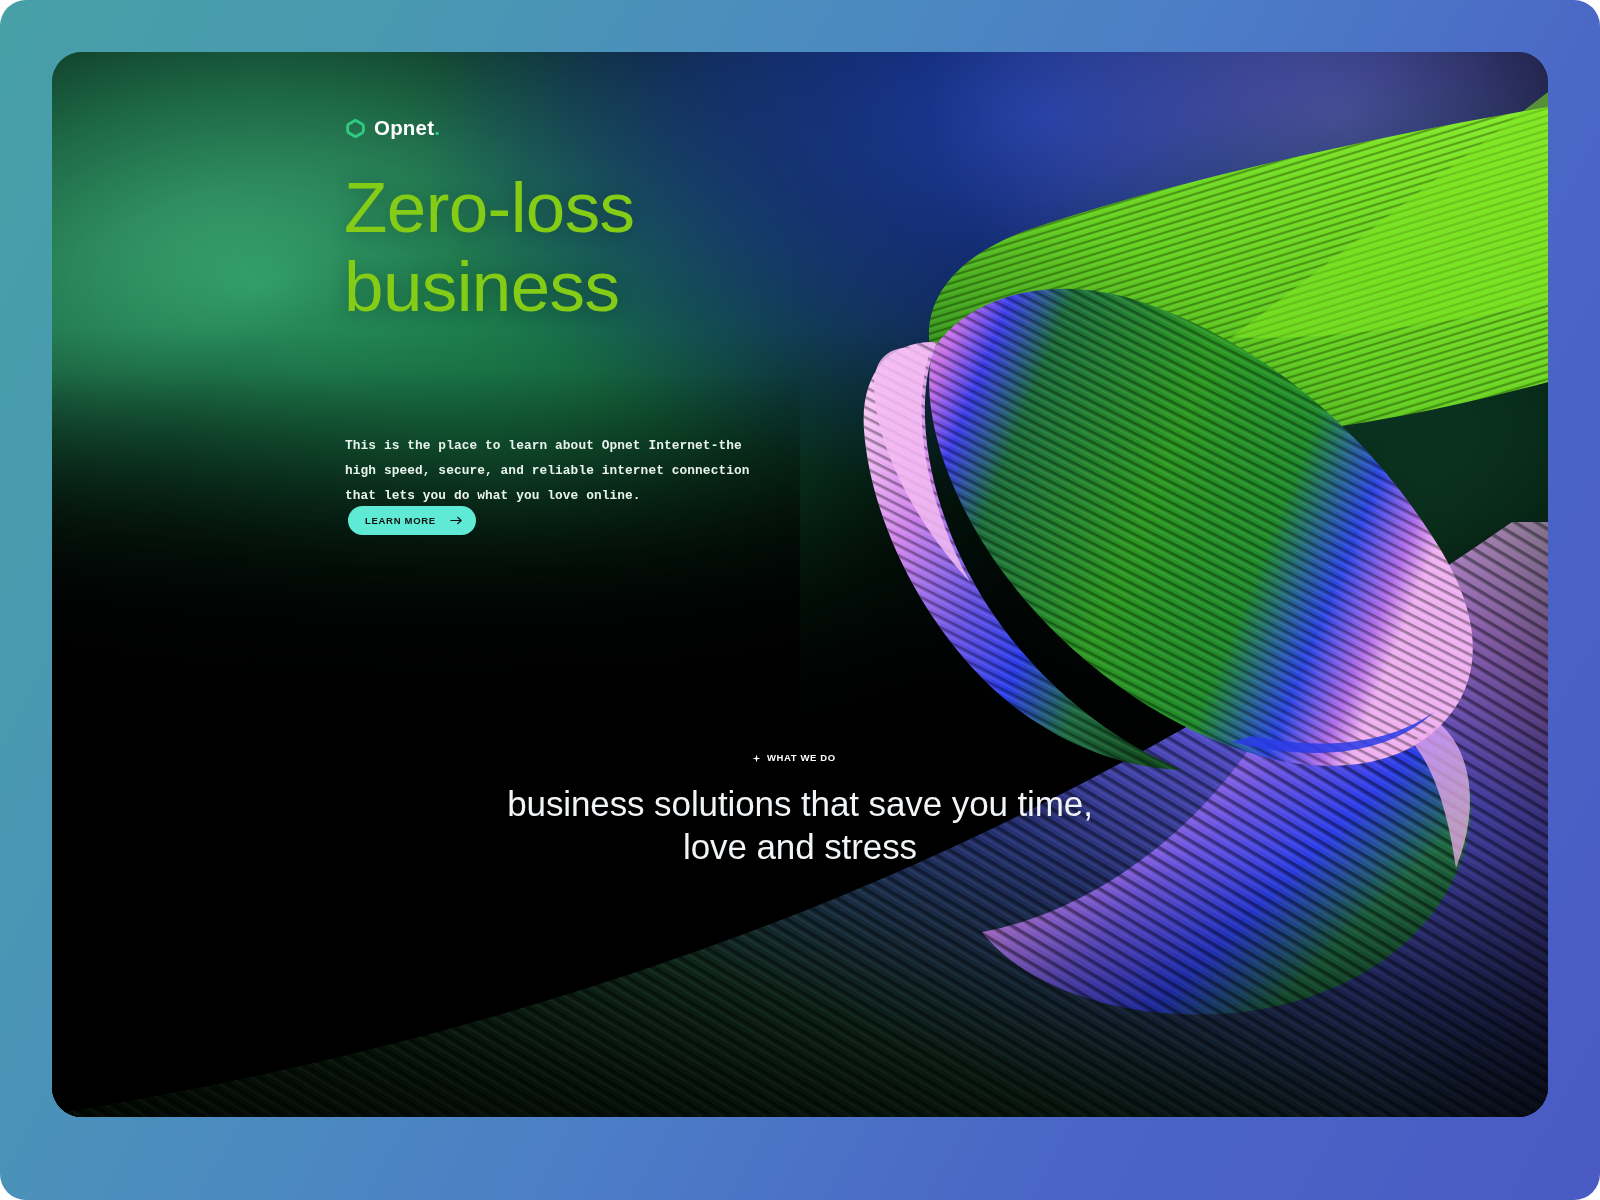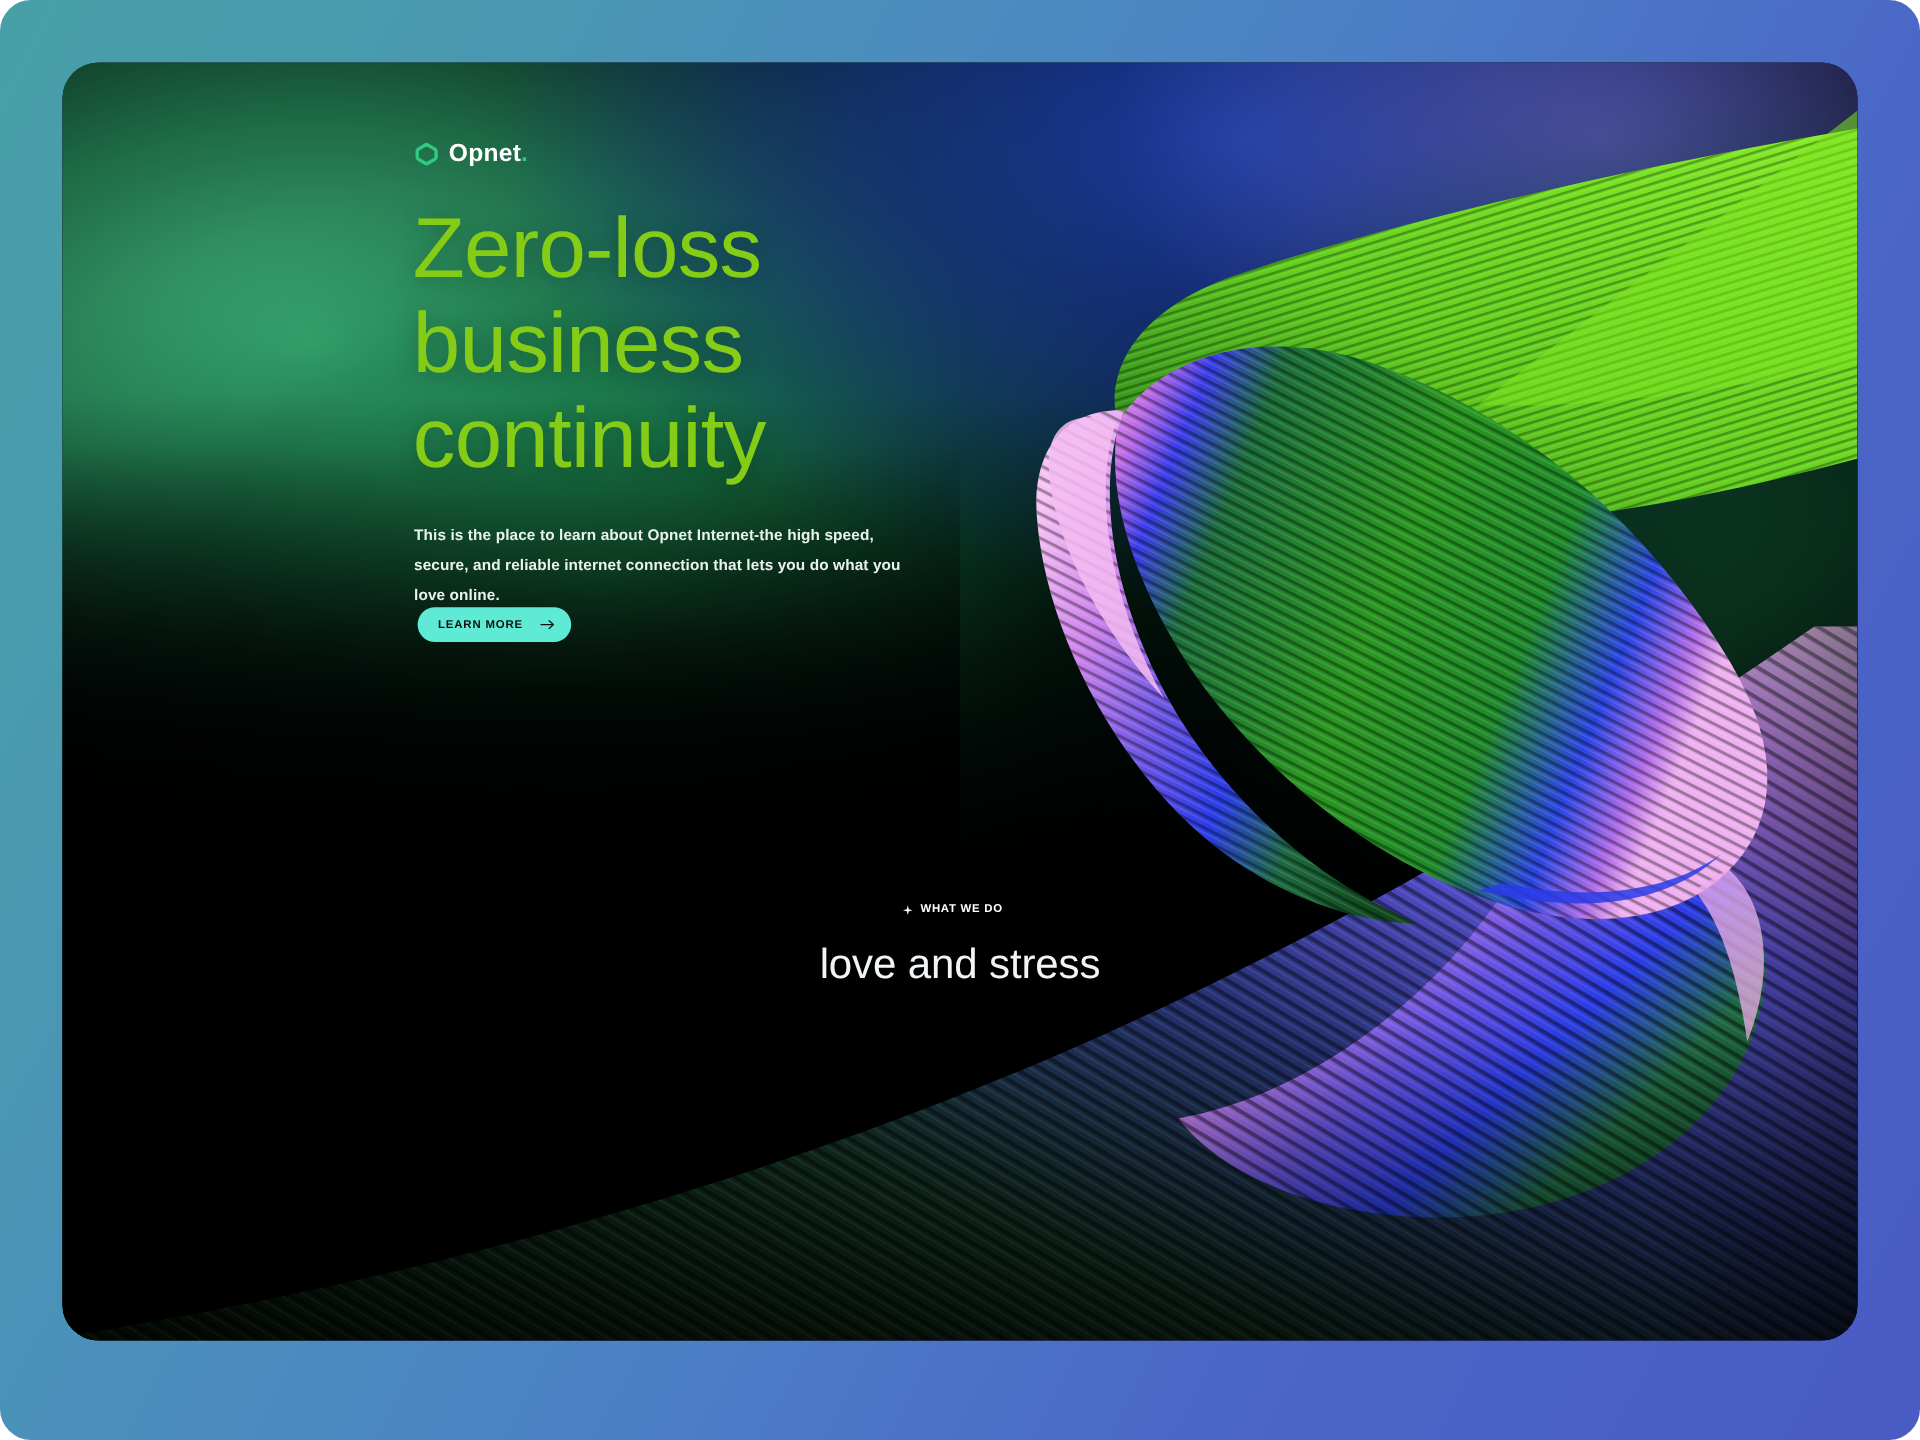--- a/index.html
+++ b/index.html
@@ -121,20 +121,21 @@
   .subcopy {
     position: absolute;
     left: 293px; top: 381px;
     width: 410px;
     color: #e9f3ee;
     font-size: 12.8px;
     font-weight: bold;
     line-height: 25px;
     letter-spacing: 0.1px;
     margin: 0;
+    font-family: Liberation Mono, monospace;
   }
 
   .cta {
     position: absolute;
     left: 296px; top: 454px;
     height: 29px;
     padding: 0 13px 0 17px;
     display: inline-flex;
     align-items: center;
     gap: 14px;
@@ -319,21 +320,20 @@
       <div class="logo">
         <svg class="logo-mark" viewBox="0 0 24 24">
           <path d="M12 1.6 L20.2 6.4 A3.2 3.2 0 0 1 22 9.2 L22 14.8 A3.2 3.2 0 0 1 20.2 17.6 L12 22.4 L3.8 17.6 A3.2 3.2 0 0 1 2 14.8 L2 9.2 A3.2 3.2 0 0 1 3.8 6.4 Z" fill="none" stroke="#2ecb80" stroke-width="3.6" stroke-linejoin="round"></path>
         </svg>
         <span class="logo-text"><span>Opnet</span><span class="dot">.</span></span>
       </div>
 
       <h1 class="headline">
         <span>Zero-loss</span><br>
         <span>business</span><br>
-        <span>continuity</span>
       </h1>
 
       <p class="subcopy">
         <span>This is the place to learn about Opnet Internet-the high speed, secure,</span>
         <span>and reliable internet connection that lets you do what you love online.</span>
       </p>
 
       <button class="cta">
         <span class="cta-label">LEARN MORE</span>
         <svg class="cta-arrow" viewBox="0 0 16 12">
@@ -342,18 +342,19 @@
       </button>
 
       <div class="eyebrow">
         <svg class="eyebrow-icon" viewBox="0 0 12 12">
           <path d="M6 0.6 L7.1 4.9 L11.4 6 L7.1 7.1 L6 11.4 L4.9 7.1 L0.6 6 L4.9 4.9 Z" fill="#ffffff"></path>
         </svg>
         <span class="eyebrow-label">WHAT WE DO</span>
       </div>
 
       <p class="statement">
+        <span class="ln">business solutions that save you time,</span>
         <span class="ln">love and stress</span>
       </p>
 
     </div>
   </div>
 </div>
 
 </body></html>

